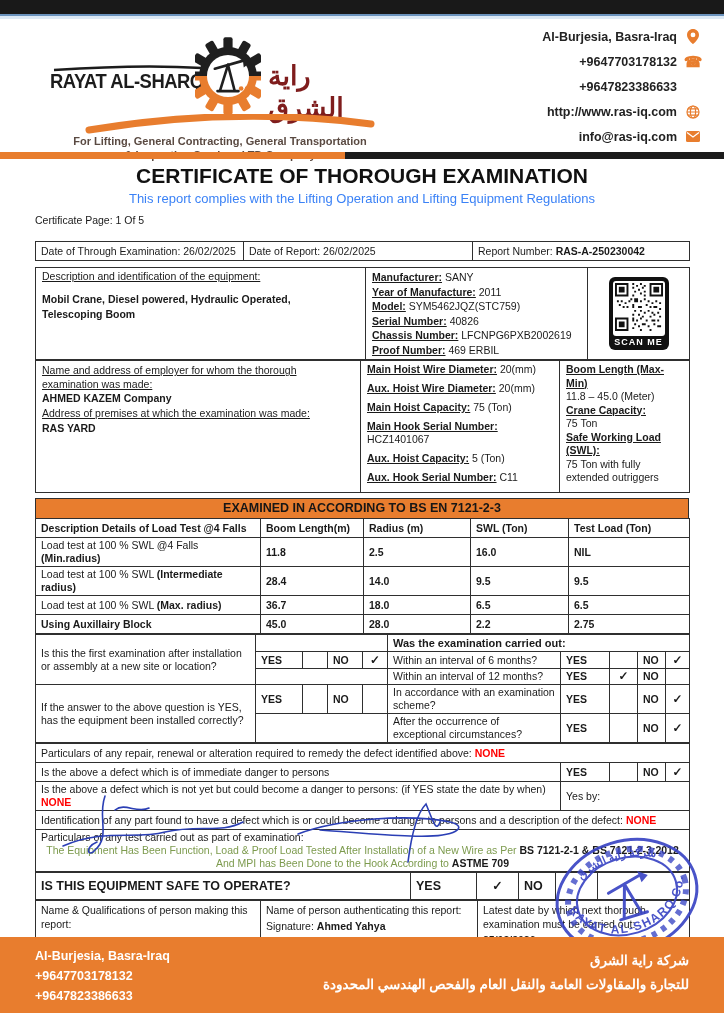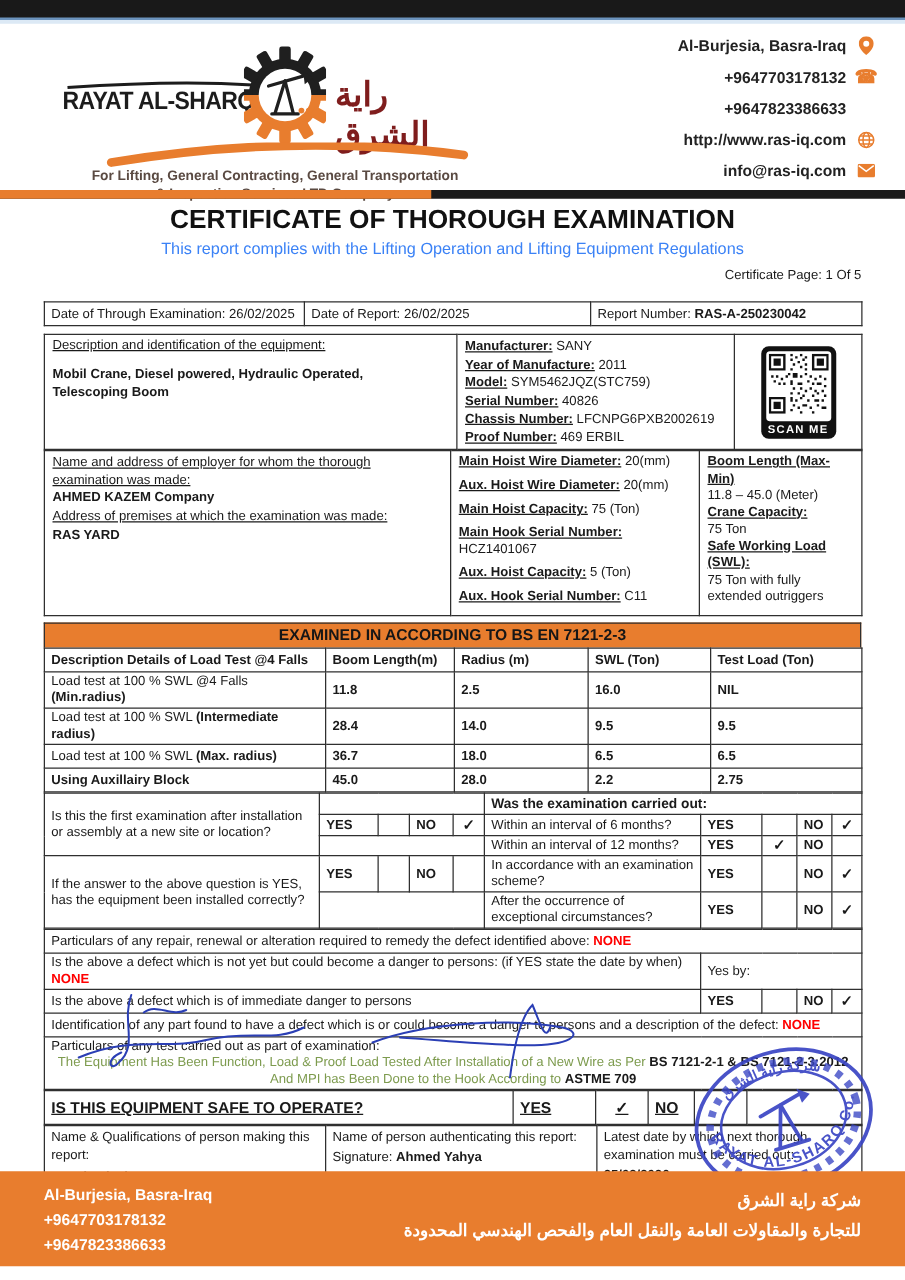--- a/index.html
+++ b/index.html
@@ -24,21 +24,21 @@
                font-size:12.5px;font-weight:bold;color:#222;}
   .contact-icon{width:18px;margin-left:7px;display:flex;justify-content:center;align-items:center;}
   .phone-glyph{color:#E87D2E;font-size:15px;line-height:15px;}
   
   .divider{position:absolute;left:0;top:152px;width:724px;height:7px;background:#1b1b1b;}
   .divider .orange{position:absolute;left:0;top:0;width:345px;height:7px;background:#E87D2E;}
   
   .main{position:absolute;left:35px;top:163px;width:654px;}
   .title{text-align:center;font-size:21px;font-weight:bold;color:#111;line-height:25px;}
   .subtitle{text-align:center;font-size:13px;color:#3b82f6;line-height:17px;margin-top:2px;}
-  .pagelabel{text-align:right;font-size:10.5px;margin-top:7px;line-height:13px;}
+  .pagelabel{font-size:10.5px;margin-top:7px;line-height:13px;}
   table{border-collapse:collapse;table-layout:fixed;width:654px;}
   td{border:1px solid #2f2f2f;padding:1px 5px;font-size:10.5px;vertical-align:top;
      color:#1a1a1a;overflow:hidden;line-height:13px;}
   .mt2{margin-top:14px;} .mt5{margin-top:5px;} .mt6{margin-top:6px;}
   .b{font-weight:bold;} .ul{text-decoration:underline;}
   .vmid{vertical-align:middle;}
   .dates td{height:16px;vertical-align:middle;}
   .eq td{padding:2px 6px;}
   .spec-line{line-height:14.5px;} .hoist-line{line-height:13px;margin-bottom:6px;}
   .boom-line{line-height:13.5px;}
@@ -50,21 +50,21 @@
           text-align:center;font-size:12.5px;font-weight:bold;color:#161616;line-height:19px;}
   .load td{vertical-align:middle;height:16px;}
   .exam td{vertical-align:middle;}
   .yn{font-weight:bold;text-align:left;vertical-align:middle;}
   .chk{font-weight:bold;text-align:center;vertical-align:middle;font-size:12px;}
   .carried{font-weight:bold;font-size:11px;}
   .red{color:#ff0000;font-weight:bold;}
   .green{color:#7d9b4e;}
   .partic{text-align:left;}
   .partic .center{display:block;text-align:center;line-height:13px;}
-  .safe td{vertical-align:middle;height:24px;text-decoration:underline;}
+  .safe td{vertical-align:middle;height:24px;}
   .safeq{font-size:12.5px;font-weight:bold;}
   .big{font-size:12.5px;}
   .sig td{height:48px;padding:2px 5px;}
   .empl td{height:44px;padding:3px 6px;}
   .empl-label{font-size:13px;line-height:19px;}
   .empl-name{font-size:13px;font-weight:bold;line-height:19px;}
   .sigsvg{position:absolute;pointer-events:none;}
   .stamp{position:absolute;left:552px;top:836px;transform:rotate(-17deg);opacity:0.92;}
   
   .footer{position:absolute;left:0;top:937px;width:724px;height:76px;background:#E87D2E;}
@@ -386,29 +386,29 @@
           <col style="width:49px">
           <col style="width:28px">
           <col style="width:28px">
           <col style="width:24px">
         </colgroup>
       <tbody>
           <tr style="height:19px;">
         <td colspan="5" class="vmid"><span>Particulars of any repair, renewal or alteration required to remedy the defect identified above: </span><span class="red">NONE</span></td>
       </tr>
       <tr style="height:19px;">
+        <td class="vmid">Is the above a defect which is of immediate danger to persons</td>
+        <td class="yn">YES</td>
+        <td class="chk"></td>
+        <td class="yn">NO</td>
+        <td class="chk">✓</td>
+      </tr>
+      <tr style="height:19px;">
         <td class="vmid"><span>Is the above a defect which is not yet but could become a danger to persons: (if YES state the date by when) </span><span class="red">NONE</span></td>
         <td colspan="4" class="vmid">Yes by:</td>
-      </tr>
-      <tr style="height:19px;">
-        <td class="vmid">Is the above a defect which is of immediate danger to persons</td>
-        <td class="yn">YES</td>
-        <td class="chk"></td>
-        <td class="yn">NO</td>
-        <td class="chk">✓</td>
       </tr>
       <tr style="height:19px;">
         <td colspan="5" class="vmid"><span>Identification of any part found to have a defect which is or could become a danger to persons and a description of the defect: </span><span class="red">NONE</span></td>
       </tr>
       <tr>
         <td colspan="5" class="partic">
           <div>Particulars of any test carried out as part of examination:</div>
           <span class="center">
             <span class="green">The Equipment Has Been Function, Load &amp; Proof Load Tested After Installation of a New Wire as Per </span><span class="b">BS 7121-2-1 &amp; BS 7121-2-3:2012</span><span class="green"> And MPI has Been Done to the Hook According to </span><span class="b">ASTME 709</span>
           </span>

